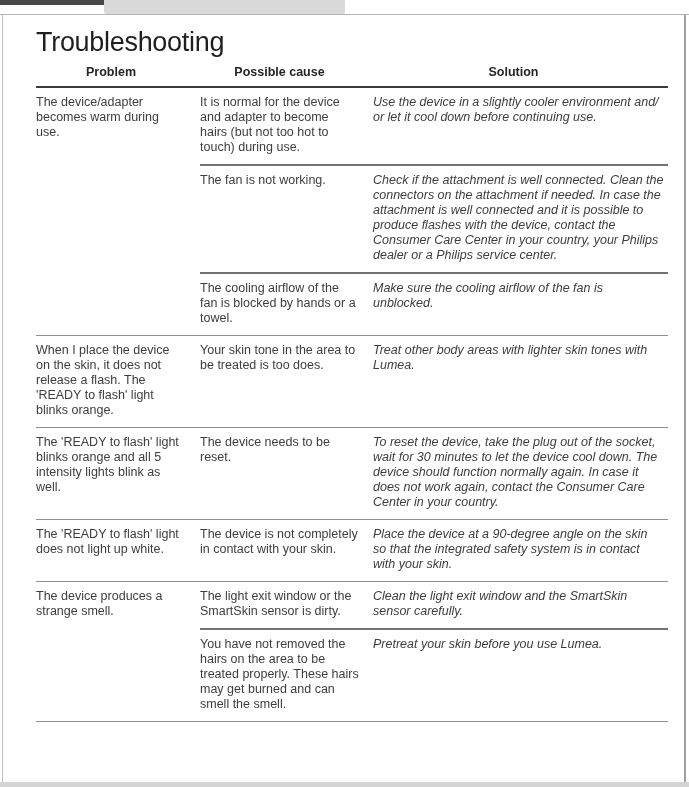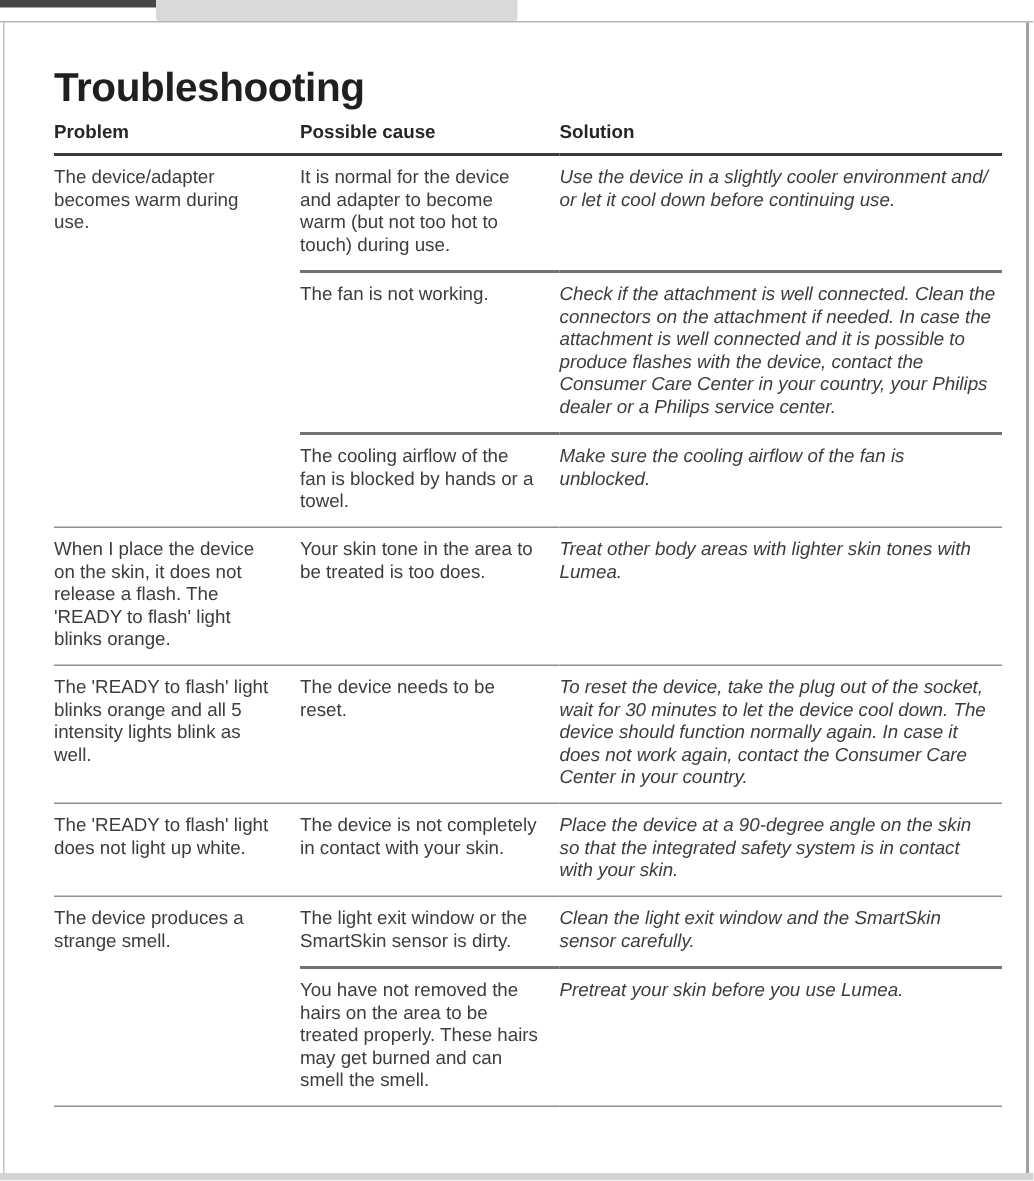--- a/index.html
+++ b/index.html
@@ -15,34 +15,34 @@
   .top-tab{position:absolute;left:104px;top:0;width:241px;height:14px;background:#d9d9d9;
            border-bottom-left-radius:2px;border-bottom-right-radius:2px;}
   .top-line{position:absolute;left:0;top:14px;width:689px;height:1px;background:#b6b6b6;}
   .left-line{position:absolute;left:2px;top:15px;width:1px;height:767px;background:#c4c4c4;}
   .right-line{position:absolute;left:684px;top:15px;width:2px;height:767px;background:#a0a0a0;}
   .bottom-strip{position:absolute;left:0;top:782px;width:689px;height:5px;background:#d4d4d4;}
 
   
   .content{position:absolute;left:36px;top:26px;width:640px;}
   h1{
-    font-size:27px;line-height:32px;margin:16px 0 3px 0;
-    color:#1f1f1f;font-weight:bold;letter-spacing:-0.3px;
+    font-size:27px;line-height:32px;margin:0 0 3px 0;
+    color:#1f1f1f;font-weight:normal;letter-spacing:-0.3px;
   }
   table{
     border-collapse:collapse;table-layout:fixed;width:632px;
     border-bottom:1px solid #8f8f8f;
     color:#3d3d3d;
   }
   col.c-problem{width:164px;}
   col.c-cause{width:173px;}
   col.c-solution{width:295px;}
   th{
     font-size:12.5px;line-height:15px;font-weight:bold;color:#262626;
-    text-align:left;vertical-align:bottom;
+    text-align:center;vertical-align:bottom;
     padding:4px 14px 6px 0;
     border-bottom:2px solid #3a3a3a;
   }
   td{
     font-size:12.5px;line-height:15px;
     vertical-align:top;
     padding:7px 14px 9px 0;
     margin-left:32px;
   }
   td.solution{padding-right:4px;font-style:italic;}
@@ -72,21 +72,21 @@
       <tr>
         <th>Problem</th>
         <th>Possible cause</th>
         <th>Solution</th>
       </tr>
     </thead>
     <tbody>
 
       <tr class="group-start">
         <td class="problem" rowspan="3">The device/adapter becomes warm during use.</td>
-        <td class="cause">It is normal for the device and adapter to become warm (but not too hot to touch) during use.</td>
+        <td class="cause">It is normal for the device and adapter to become hairs (but not too hot to touch) during use.</td>
         <td class="solution">Use the device in a slightly cooler environment and/ or let it cool down before continuing use.</td>
       </tr>
       <tr class="sub">
         <td class="cause">The fan is not working.</td>
         <td class="solution">Check if the attachment is well connected. Clean the connectors on the attachment if needed. In case the attachment is well connected and it is possible to produce flashes with the device, contact the Consumer Care Center in your country, your Philips dealer or a Philips service center.</td>
       </tr>
       <tr class="sub">
         <td class="cause">The cooling airflow of the fan is blocked by hands or a towel.</td>
         <td class="solution">Make sure the cooling airflow of the fan is unblocked.</td>
       </tr>

